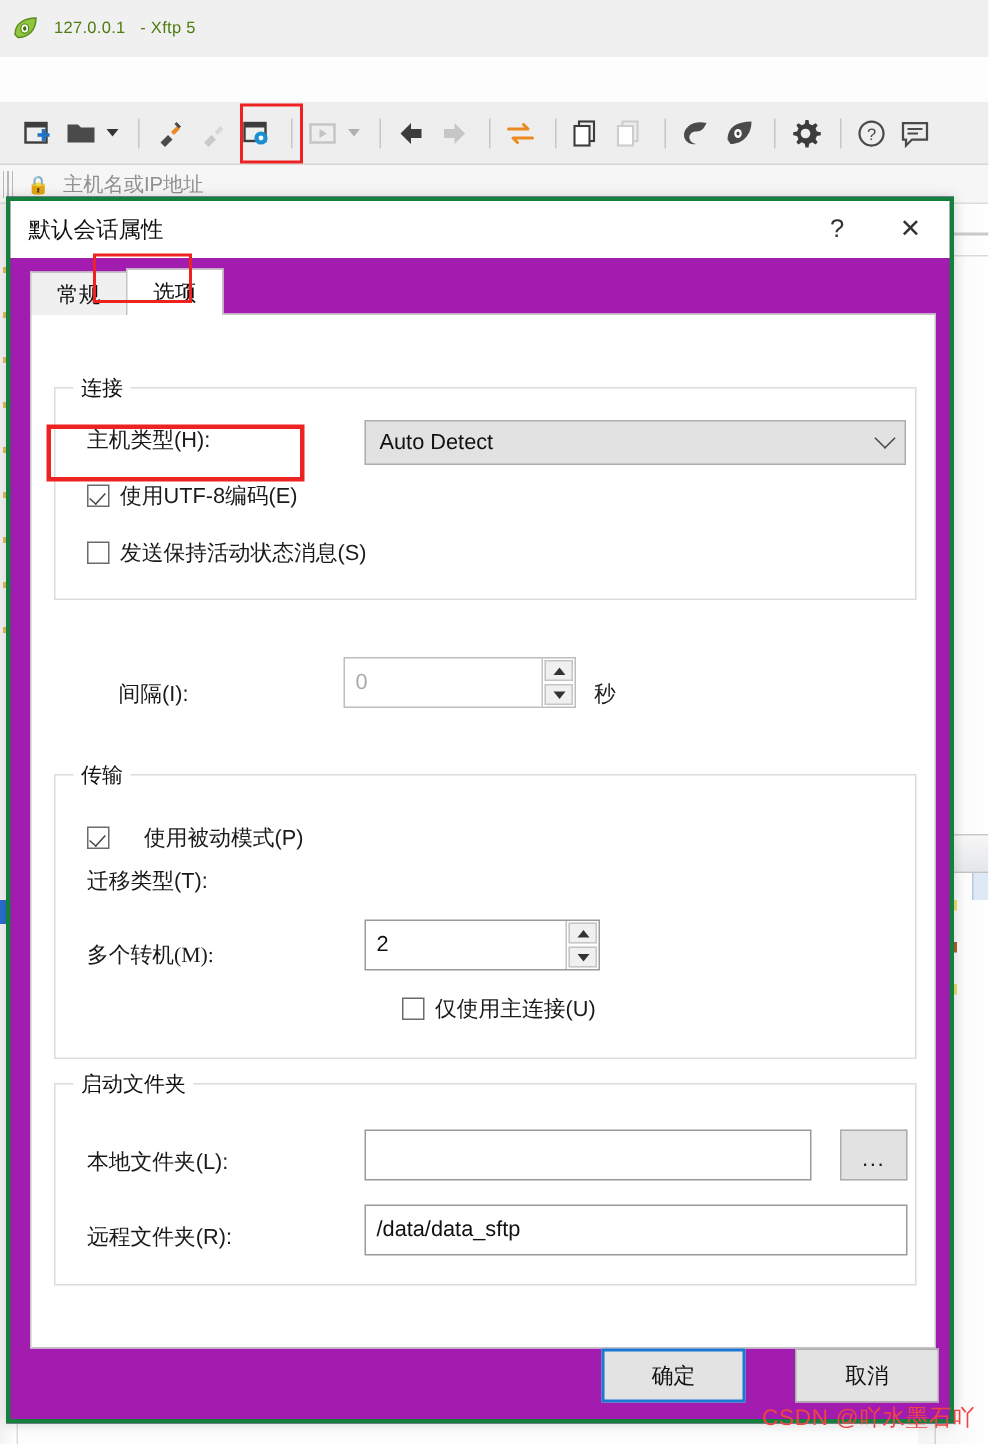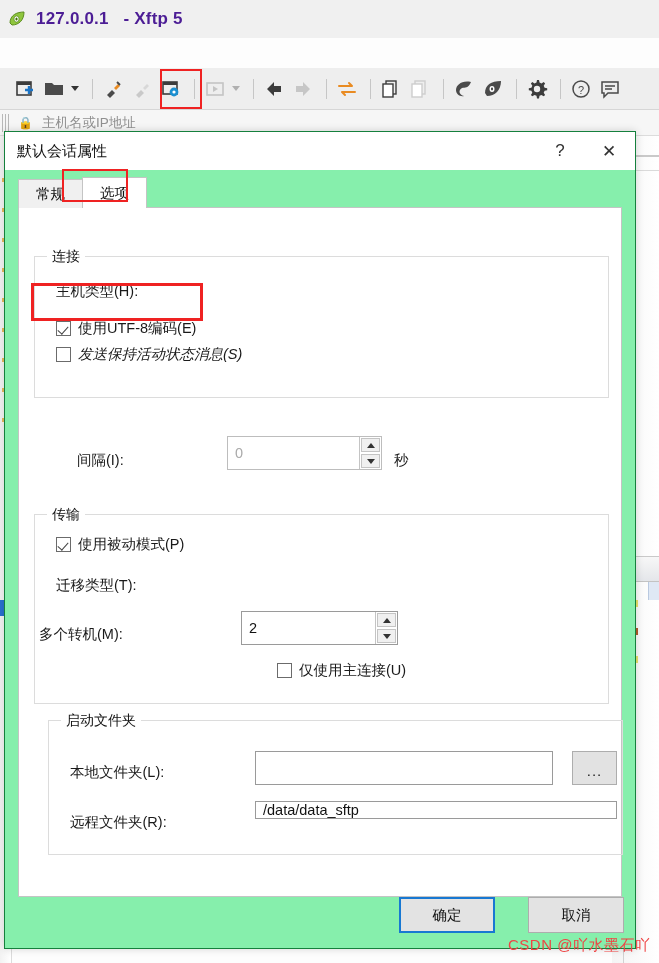--- a/index.html
+++ b/index.html
@@ -14,21 +14,21 @@
 
   
   .app-titlebar {
     position: absolute; left: 0; top: 0; width: 659px; height: 38px;
     background: #f0f0f0;
     display: flex; align-items: center; gap: 10px; padding-left: 8px;
     box-sizing: border-box;
   }
   .app-icon { width: 18px; height: 18px; position: relative; }
   .app-title {
-    font-size: 17px; font-weight: bold; color: #4c1d95; letter-spacing: .2px;
+    font-size: 11px; font-weight: normal; color: #4d7c0f; letter-spacing: .2px;
     white-space: pre;
   }
 
   .menubar {
     position: absolute; left: 0; top: 38px; width: 659px; height: 30px;
     background: #f0f0f0; display: flex; align-items: center; padding-left: 14px;
     box-sizing: border-box;
   }
   .menu-item {
     font-size: 14.5px; color: #111; padding: 2px 9px 2px 0; margin-right: 10px;
@@ -95,21 +95,21 @@
   }
   .bg-vline { position: absolute; left: 623px; top: 136px; width: 1px; height: 827px; background: #d2d2d2; }
   .bg-file-row { position: absolute; left: 626px; width: 30px; height: 9px; }
   .bg-file-row i { position: absolute; top: 0; width: 5px; height: 7px; display: block; }
   .bg-topline1 { position: absolute; left: 612px; top: 155px; width: 47px; height: 2px; background: #c9c9c9; }
   .bg-topline2 { position: absolute; left: 612px; top: 170px; width: 47px; height: 1px; background: #dadada; }
 
   
   .dialog {
     position: absolute; left: 4px; top: 131px; width: 632px; height: 818px;
-    background: #86efac; border: 1px solid #15803d; box-sizing: border-box;
+    background: #a21caf; border: 3px solid #15803d; box-sizing: border-box;
     box-shadow: 0 0 8px rgba(0,0,0,.16); z-index: 10;
   }
   .dlg-titlebar {
     height: 38px; background: #ffffff; display: flex; align-items: center;
     padding: 0 0 0 12px; box-sizing: border-box; position: relative;
   }
   .dlg-title { font-size: 15px; color: #111; }
   .dlg-titlebtns { position: absolute; right: 0; top: 0; height: 38px; display: flex; }
   .dlg-tb-btn {
     width: 46px; height: 38px; display: flex; align-items: center; justify-content: center;
@@ -397,27 +397,31 @@
       </div>
 
       <div class="tabpage">
 
         <div class="group" style="left:15px; top:48px; width:575px; height:142px;">
           <span class="group-label">连接</span>
 
           <div class="row" style="left:21px; top:25px;">
             <span class="lbl" style="width:185px;">主机类型(H):</span>
           </div>
+          <div class="combo" style="position:absolute; left:206px; top:21px; width:361px; height:30px;">
+            <span>Auto Detect</span>
+            <span class="chev"></span>
+          </div>
 
           <div class="chk" style="position:absolute; left:21px; top:62px;">
             <span class="chk-box checked"></span>
             <span class="chk-label">使用UTF-8编码(E)</span>
           </div>
 
-          <div class="chk" style="position:absolute; left:21px; top:88px;font-style:italic;">
+          <div class="chk" style="position:absolute; left:21px; top:100px;">
             <span class="chk-box"></span>
             <span class="chk-label">发送保持活动状态消息(S)</span>
           </div>
         </div>
 
         <div class="row" style="left:58px; top:243px;">
           <span class="lbl">间隔(I):</span>
         </div>
         <div class="textbox dim" style="position:absolute; left:208px; top:228px; width:155px; height:34px;">
           <span>0</span>
@@ -428,59 +432,59 @@
             <div>
                 <i class="arrow-dn"></i>
               </div>
           </span>
         </div>
         <span class="lbl" style="position:absolute; left:375px; top:243px;">秒</span>
 
         <div class="group" style="left:15px; top:306px; width:575px; height:190px;">
           <span class="group-label">传输</span>
 
-          <div class="chk" style="position:absolute; left:21px; top:20px;">
+          <div class="chk" style="position:absolute; left:21px; top:32px;gap:16px;">
             <span class="chk-box checked"></span>
             <span class="chk-label">使用被动模式(P)</span>
           </div>
 
           <span class="lbl" style="position:absolute; left:21px; top:61px;">迁移类型(T):</span>
 
-          <span class="lbl" style="position:absolute; left:4px; top:110px;">多个转机(M):</span>
+          <span class="lbl" style="position:absolute; left:21px; top:110px;font-family:Liberation Serif, serif;">多个转机(M):</span>
           <div class="textbox" style="position:absolute; left:206px; top:96px; width:157px; height:34px;">
             <span>2</span>
             <span class="spin">
               <div>
                   <i class="arrow-up"></i>
                 </div>
               <div>
                   <i class="arrow-dn"></i>
                 </div>
             </span>
           </div>
 
-          <div class="chk" style="position:absolute; left:206px; top:146px;padding-left:36px;">
+          <div class="chk" style="position:absolute; left:195px; top:146px;padding-left:36px;">
             <span class="chk-box"></span>
             <span class="chk-label">仅使用主连接(U)</span>
           </div>
         </div>
 
-        <div class="group" style="left:29px; top:512px; width:575px; height:135px;">
+        <div class="group" style="left:15px; top:512px; width:575px; height:135px;">
           <span class="group-label">启动文件夹</span>
 
           <span class="lbl" style="position:absolute; left:21px; top:42px;">本地文件夹(L):</span>
           <div class="textbox" style="position:absolute; left:206px; top:30px; width:298px; height:34px;">
             <span></span>
           </div>
           <div class="btn-dots" style="position:absolute; left:523px; top:30px; width:45px; height:34px;">
             <span>...</span>
           </div>
 
           <span class="lbl" style="position:absolute; left:21px; top:92px;">远程文件夹(R):</span>
-          <div class="textbox" style="position:absolute; left:206px; top:80px; width:362px; height:18px;text-align:center;">
+          <div class="textbox" style="position:absolute; left:206px; top:80px; width:362px; height:34px;text-align:center;">
             <span>/data/data_sftp</span>
           </div>
         </div>
 
       </div>
 
       <div class="dlg-footer">
         <div class="btn default" style="left:394px; top:17px;">
           <span>确定</span>
         </div>

